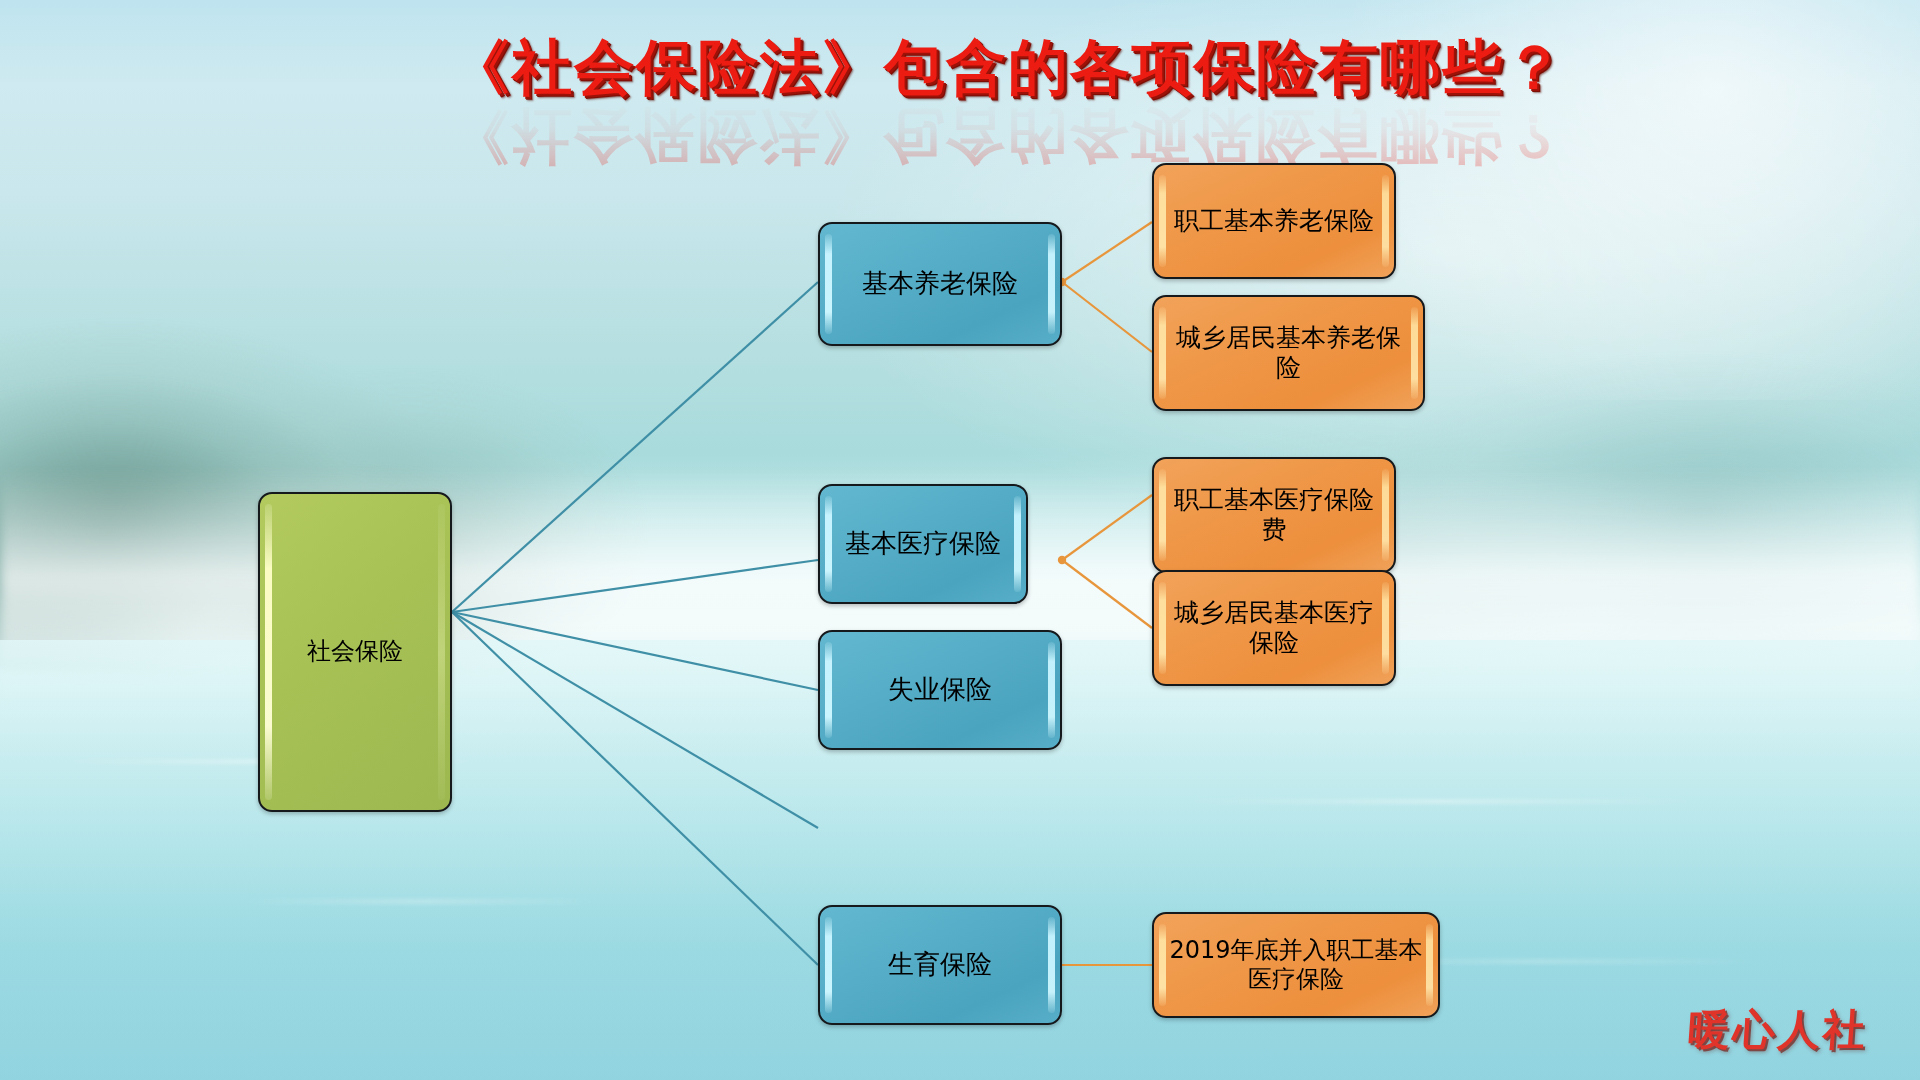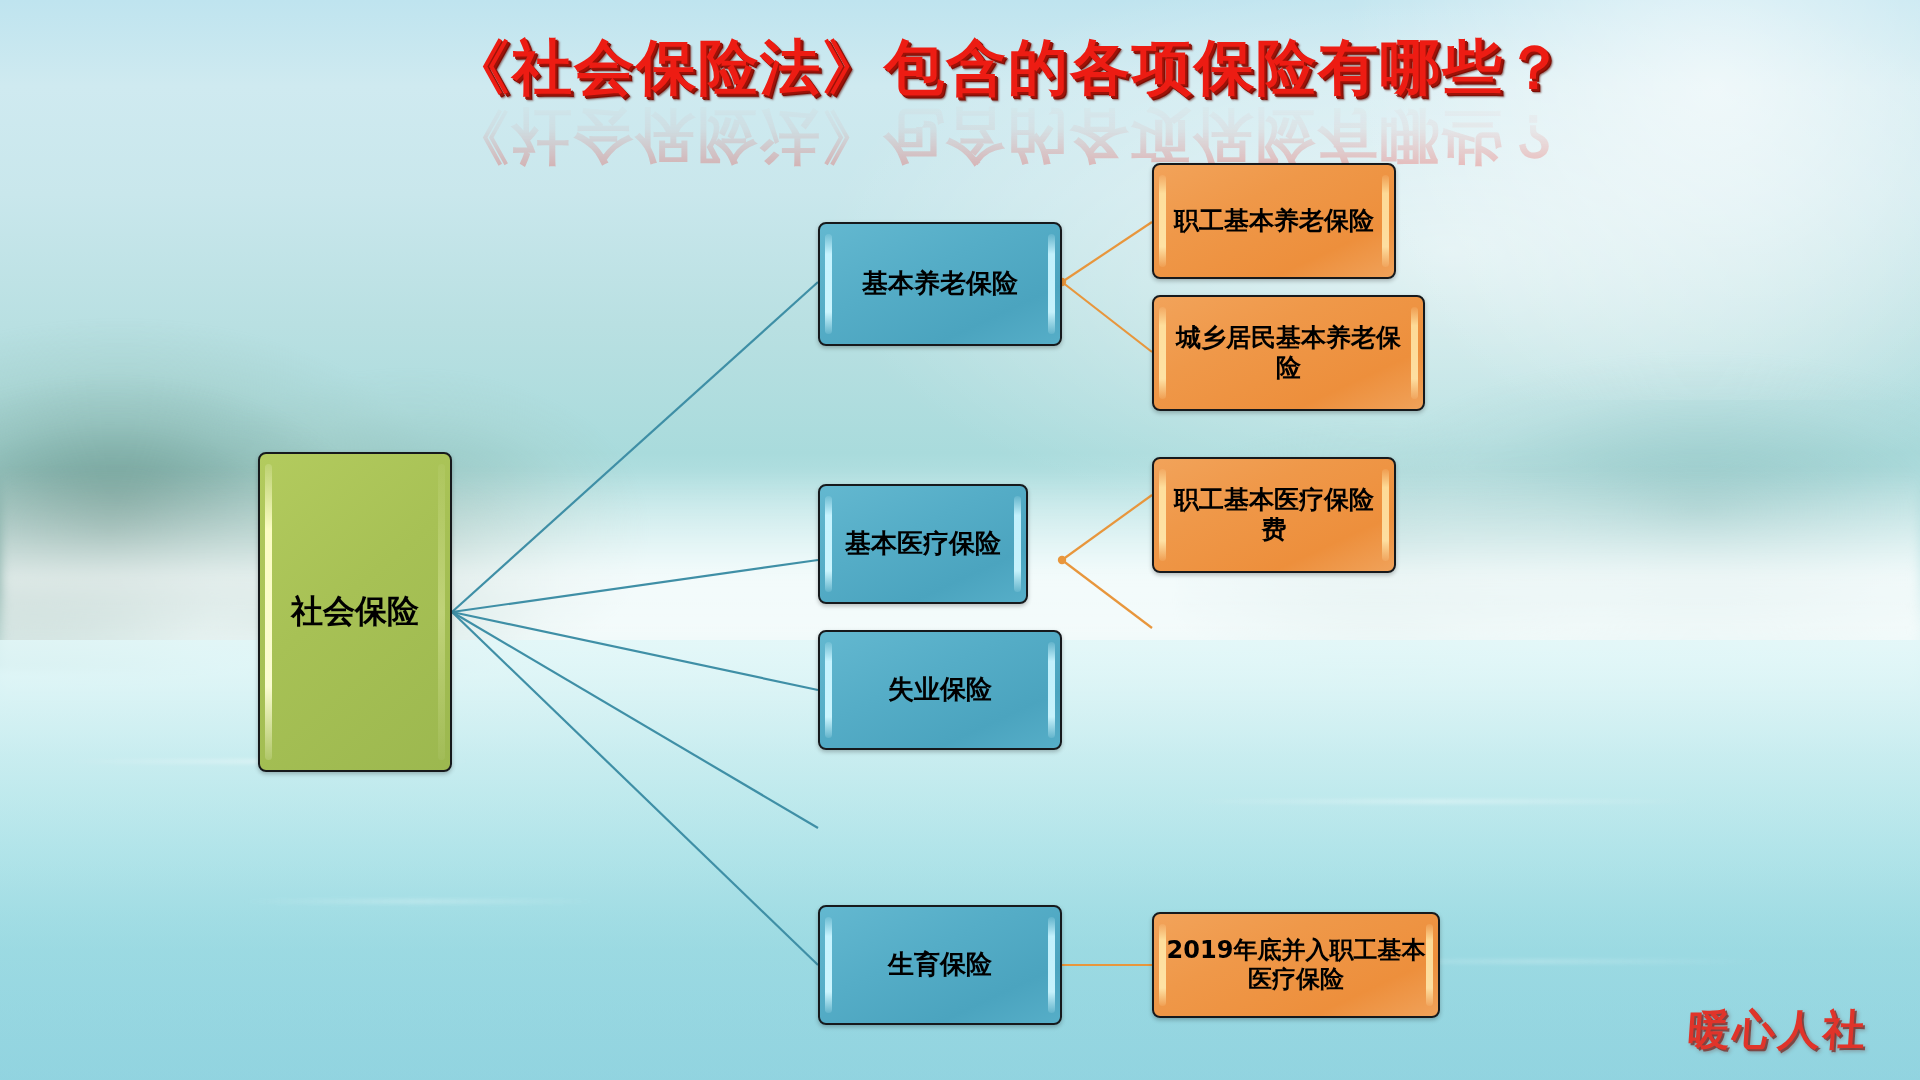--- a/index.html
+++ b/index.html
@@ -93,40 +93,41 @@
     filter:blur(.4px);
   }
 
   
   #connectors{position:absolute;left:0;top:0;width:1920px;height:1080px;}
 
   
   .node{
     position:absolute;box-sizing:border-box;
     border:2.5px solid #16191c;
-    border-radius:8px;
+    border-radius:14px;
     display:flex;align-items:center;justify-content:center;
     text-align:center;
     color:#000;
     font-family:"DejaVu Sans","Liberation Sans",sans-serif;
-    font-weight:bold;
+    font-weight:normal;
     line-height:1.22;
     box-shadow:0 2px 4px rgba(0,0,0,.25);
   }
   .node .label{position:relative;z-index:3;padding:0 10px;}
   .node .hl-left,.node .hl-right{
     position:absolute;top:10px;bottom:10px;width:7px;border-radius:5px;z-index:2;
   }
   .node .hl-left{left:5px;}
   .node .hl-right{right:5px;}
 
   
   .node.root{
     background:linear-gradient(140deg,#b3cb5e 0%,#a7c155 45%,#9cb84f 100%);
-    font-size:32px;
+    font-size:24px;
+    margin-top:40px;
   }
   .node.root .hl-left{background:linear-gradient(to bottom, rgba(255,255,235,.15), rgba(255,255,200,.95) 22%, rgba(255,255,215,.95) 75%, rgba(255,255,235,.15));}
   .node.root .hl-right{background:linear-gradient(to bottom, rgba(255,255,235,.05), rgba(245,250,190,.35), rgba(255,255,235,.05));}
 
   
   .node.cat{
     background:linear-gradient(155deg,#63b8d0 0%,#55adc7 40%,#4ba4bf 75%,#56aec8 100%);
     font-size:26px;
   }
   .node.cat .hl-left{background:linear-gradient(to bottom, rgba(220,250,255,.12), rgba(200,244,255,.98) 20%, rgba(205,246,255,.98) 78%, rgba(220,250,255,.12));}
@@ -240,20 +241,25 @@
     <span class="hl-right"></span>
     <span class="label">城乡居民基本养老保险</span>
   </div>
 
   <div class="node leaf" style="left:1152px;top:437px;width:244px;height:116px;margin-top:20px;">
     <span class="hl-left"></span>
     <span class="hl-right"></span>
     <span class="label">职工基本医疗保险费</span>
   </div>
 
+  <div class="node leaf" style="left:1152px;top:570px;width:244px;height:116px;">
+    <span class="hl-left"></span>
+    <span class="hl-right"></span>
+    <span class="label">城乡居民基本医疗保险</span>
+  </div>
 
   <div class="node leaf note" style="left:1152px;top:912px;width:288px;height:106px;">
     <span class="hl-left"></span>
     <span class="hl-right"></span>
     <span class="label">2019年底并入职工基本医疗保险</span>
   </div>
 
   <div id="watermark">暖心人社</div>
 
 </div>

